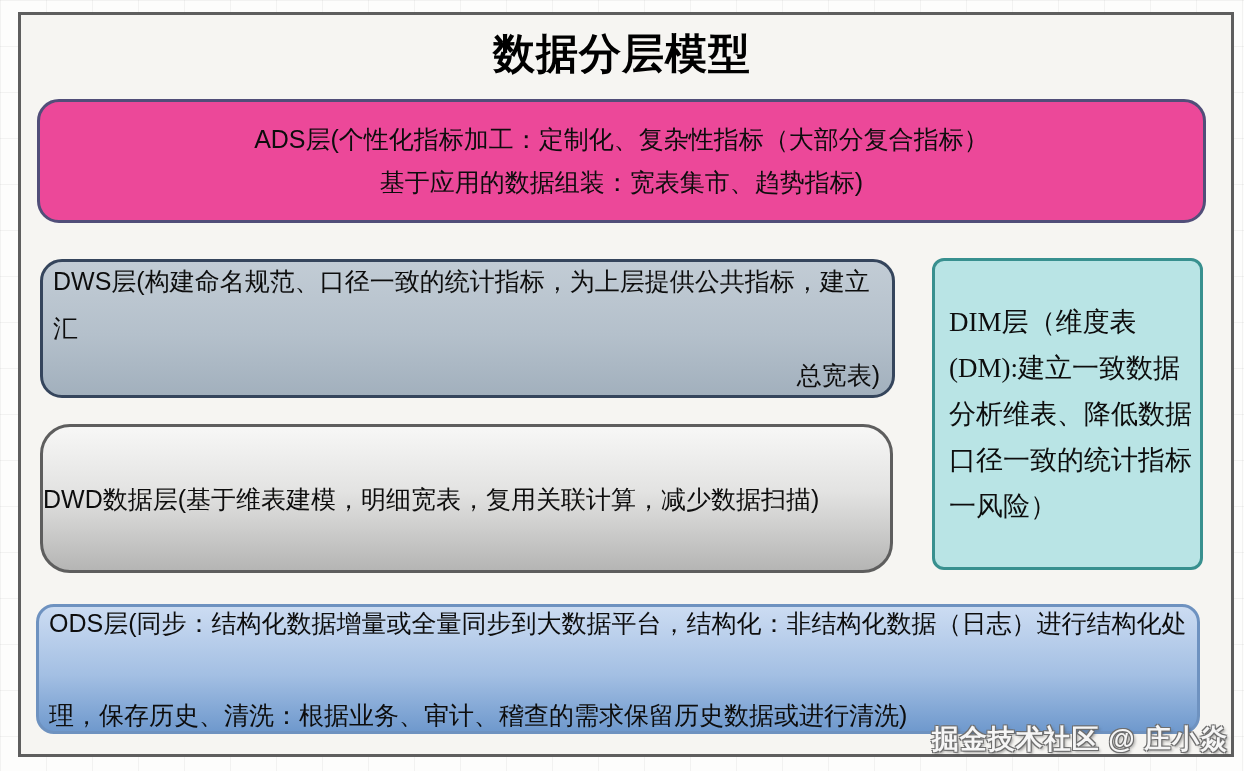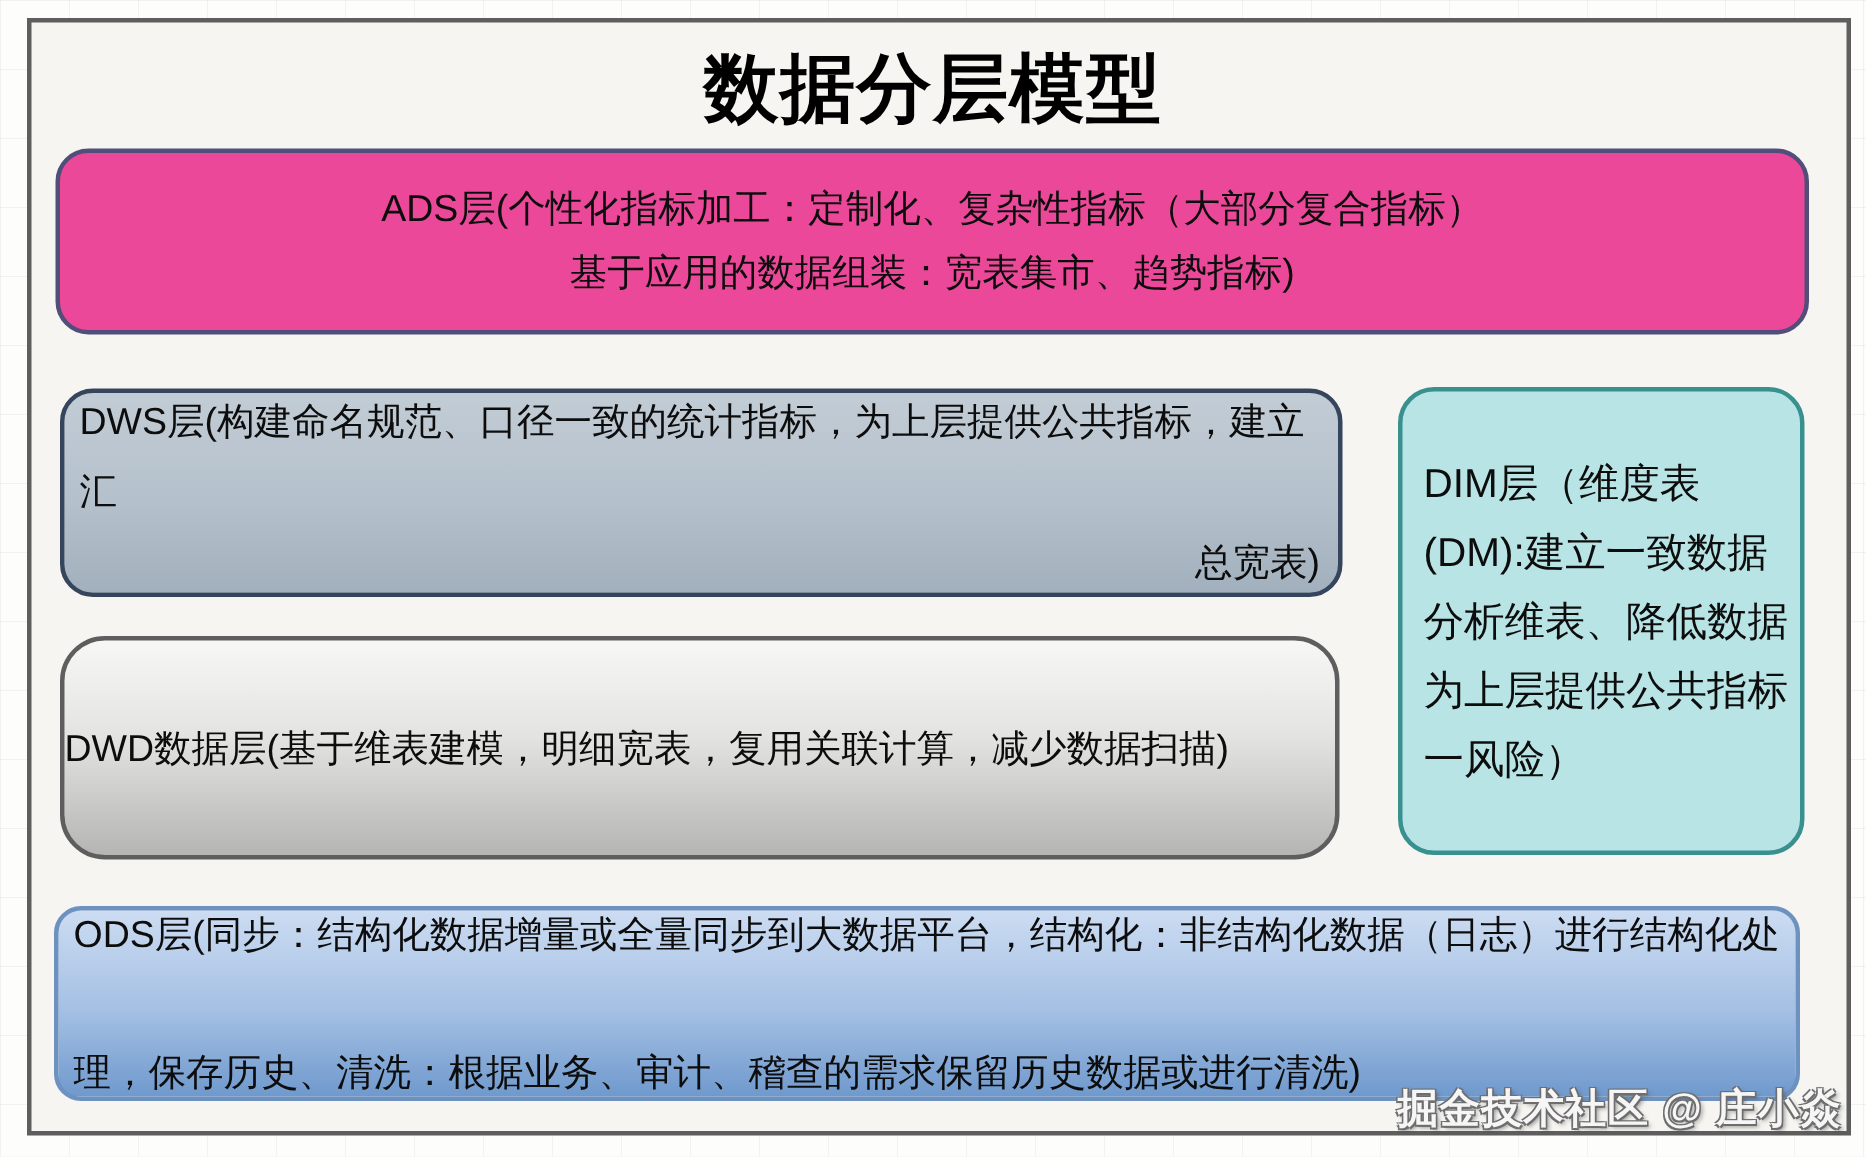--- a/index.html
+++ b/index.html
@@ -22,21 +22,21 @@
     width: 1216px; height: 745px;
     border: 3px solid #5e5e5e;
     background: #f6f5f2;
   }
 
   .title {
     position: absolute;
     left: 0; top: 26px;
     width: 100%;
     text-align: center;
-    font-size: 50px;
+    font-size: 42px;
     font-weight: bold;
     letter-spacing: 1px;
     color: #000;
   }
 
   .layer-box {
     position: absolute;
     display: flex;
     flex-direction: column;
     justify-content: center;
@@ -63,25 +63,26 @@
     line-height: 47px;
     text-align: left;
     align-items: flex-end;
   }
 
   .box-dim {
     left: 932px; top: 258px;
     width: 271px; height: 312px;
     background: #b9e4e5;
     border: 3px solid #38908f;
-    border-radius: 24px;
+    border-radius: 12px;
     padding: 0 8px 0 14px;
     font-size: 27px;
     line-height: 46px;
     text-align: left;
+    font-family: Liberation Serif, serif;
   }
 
   .box-dwd {
     left: 40px; top: 424px;
     width: 853px; height: 149px;
     background: linear-gradient(180deg, #f7f7f6 0%, #e3e3e2 45%, #b5b5b4 100%);
     border: 3px solid #5e5e5e;
     border-radius: 30px;
     text-align: left;
     line-height: 40px;
@@ -130,21 +131,21 @@
 
   <div class="layer-box box-dws">
     <div>DWS层(构建命名规范、口径一致的统计指标，为上层提供公共指标，建立汇</div>
     <div>总宽表)</div>
   </div>
 
   <div class="layer-box box-dim">
     <div>DIM层（维度表</div>
     <div>(DM):建立一致数据</div>
     <div>分析维表、降低数据</div>
-    <div>为上层提供公共指标</div>
+    <div>口径一致的统计指标</div>
     <div>一风险）</div>
   </div>
 
   <div class="layer-box box-dwd">
     <div>DWD数据层(基于维表建模，明细宽表，复用关联计算，减少数据扫描)</div>
   </div>
 
   <div class="layer-box box-ods">
     <div>ODS层(同步：结构化数据增量或全量同步到大数据平台，结构化：非结构化数据（日志）进行结构化处</div>
     <div>理，保存历史、清洗：根据业务、审计、稽查的需求保留历史数据或进行清洗)</div>

